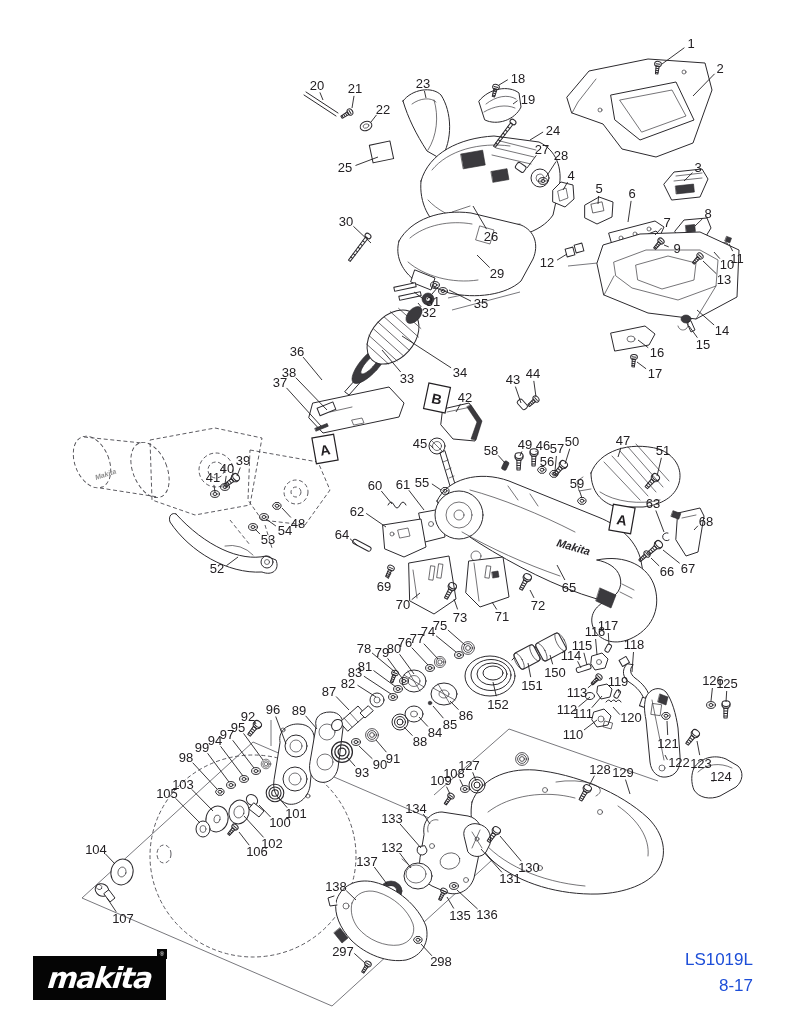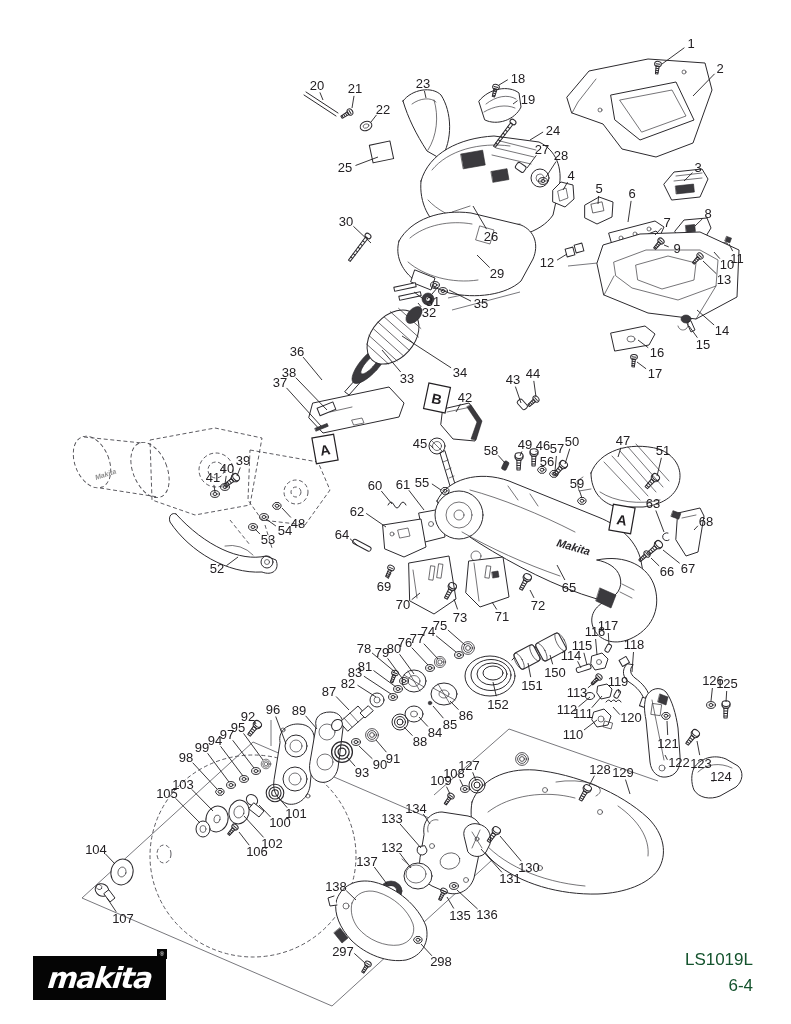--- a/index.html
+++ b/index.html
@@ -20,21 +20,21 @@
   .armlogo{font:italic bold 11px "Liberation Sans",sans-serif;fill:#2c2a2e;stroke:none}
   .ghlogo{font:italic bold 7px "Liberation Sans",sans-serif;fill:#8a8a8a;stroke:none}
   .logo-box{position:absolute;left:33px;top:956px;width:133px;height:44px;background:#050505;
             display:flex;align-items:center;justify-content:center}
   .logo-text{color:#fff;font-family:"DejaVu Sans",sans-serif;font-weight:bold;font-style:italic;
              font-size:29px;letter-spacing:-1.5px;transform:skewX(-6deg);line-height:1}
   .logo-reg{position:absolute;right:-1px;top:-7px;width:10px;height:10px;background:#050505;
             color:#fff;font-size:6px;display:flex;align-items:center;justify-content:center;
             font-style:normal}
   .footer-right{position:absolute;right:38px;top:947px;text-align:right;
-                font-size:17px;color:#14532d;line-height:1.5}
+                font-size:17px;color:#1d4ed8;line-height:1.5}
 </style>
 </head>
 <body>
 
 <div class="page">
 
 <svg id="diagram" width="791" height="1024" viewBox="0 0 791 1024">
 
   <defs>
     <g id="sym-screw">
@@ -1112,16 +1112,16 @@
       </g>
 </svg>
 
 <div class="logo-box">
   <span class="logo-text">makita</span>
   <span class="logo-reg">®</span>
 </div>
 
 <div class="footer-right">
   <div>LS1019L</div>
-  <div>6-4</div>
+  <div>8-17</div>
 </div>
 
 </div>
 
 </body></html>

